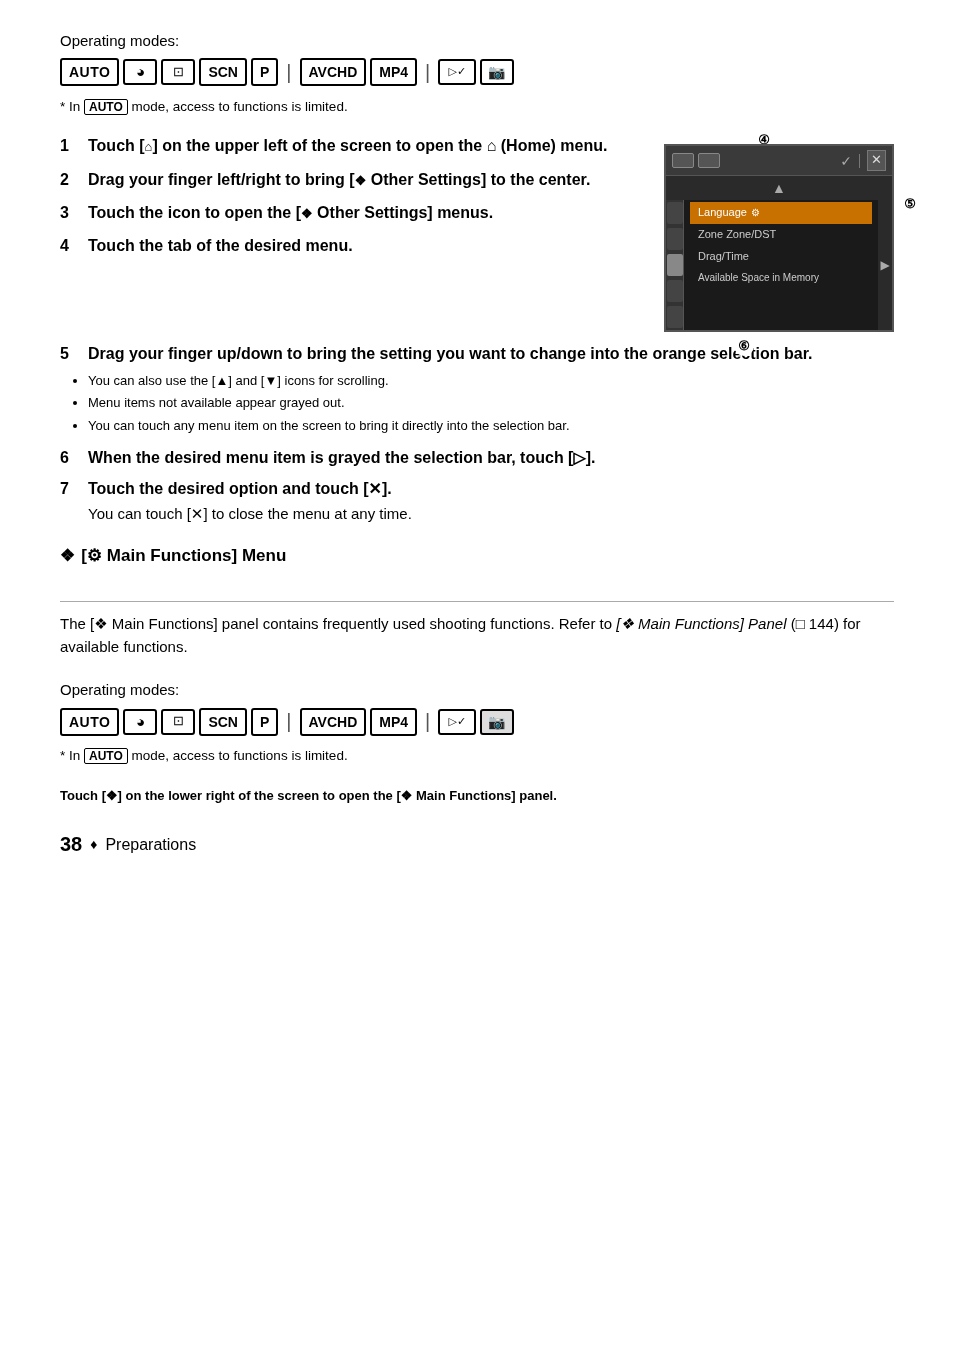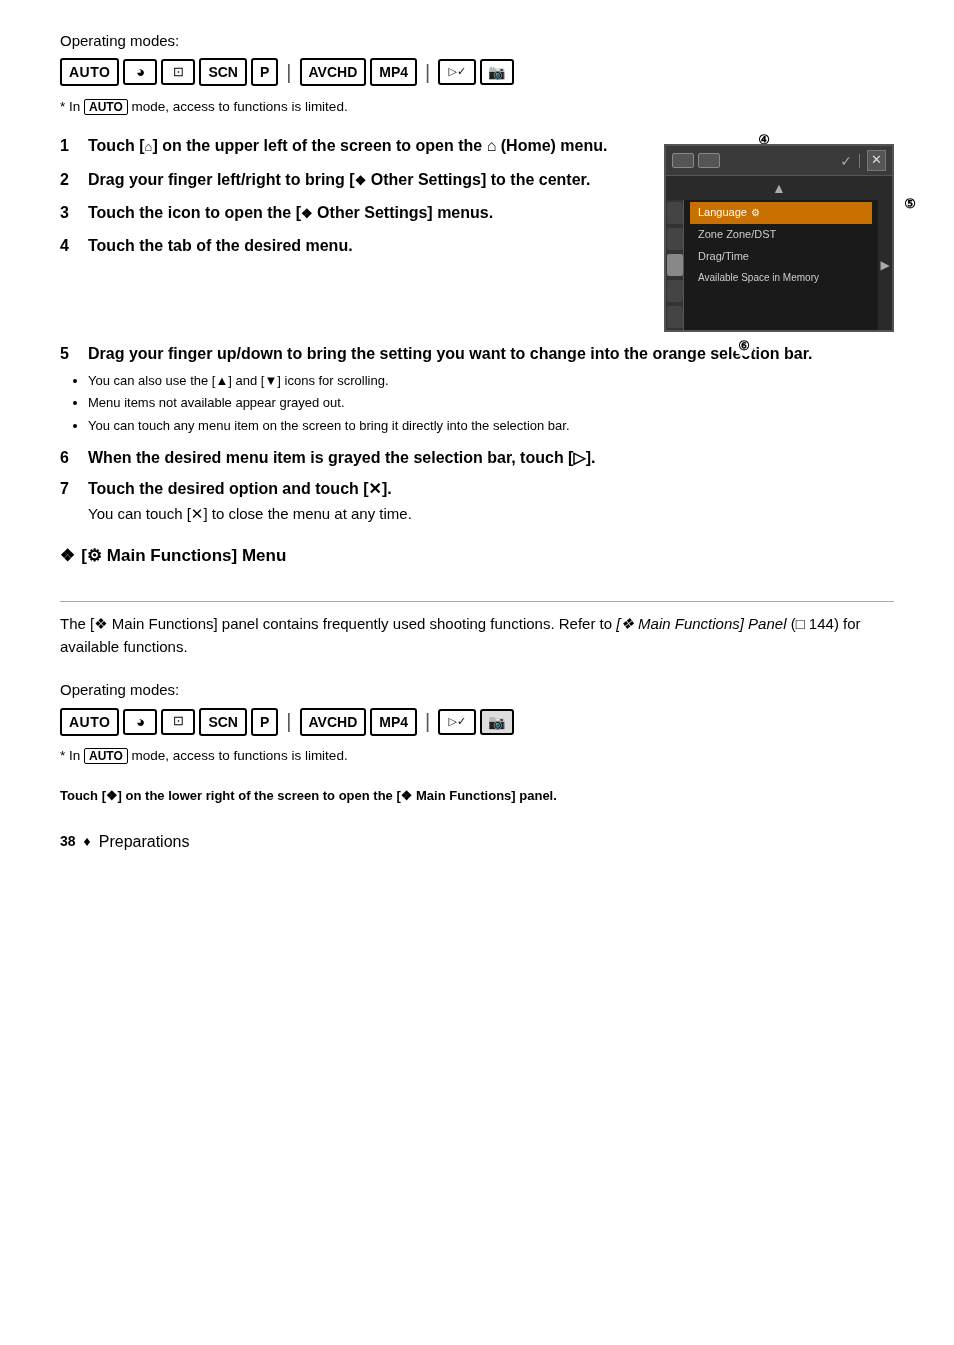--- a/index.html
+++ b/index.html
@@ -228,21 +228,21 @@
     }
     .page-footer {
       display: flex;
       align-items: center;
       gap: 8px;
       margin-top: 24px;
       font-size: 16px;
     }
     .page-number {
       font-weight: bold;
-      font-size: 14px;
+      font-size: 20px;
     }
     .diamond {
       font-size: 14px;
       color: #000;
     }
     .home-icon {
       display: inline-block;
       font-size: 13px;
     }
   </style>

